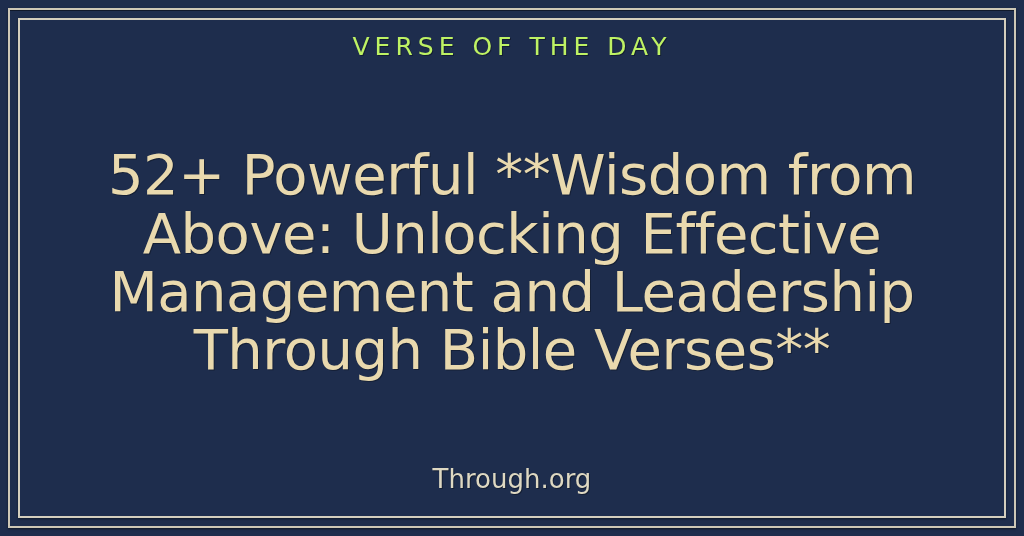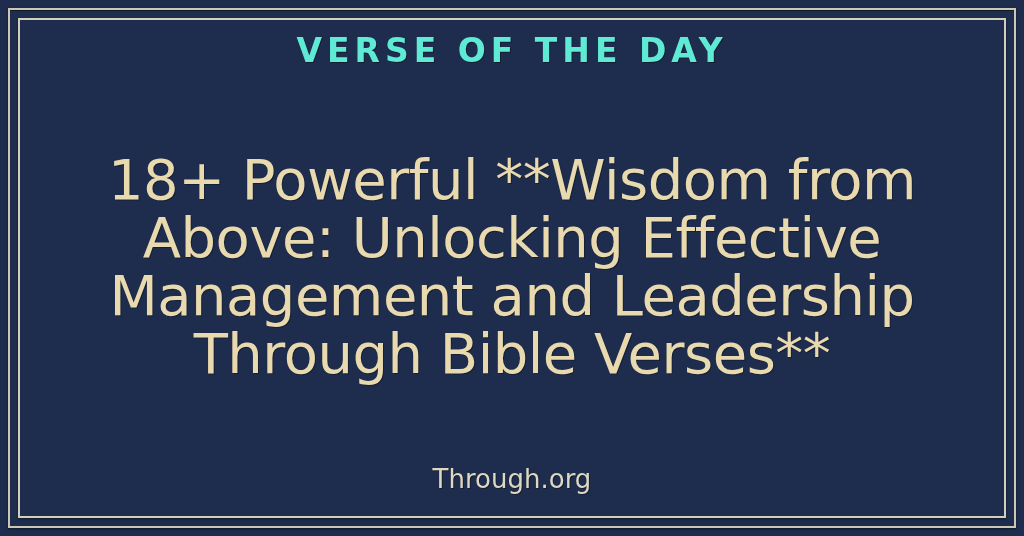--- a/index.html
+++ b/index.html
@@ -58,28 +58,27 @@
   }
 
   .kicker-wrap {
     flex: 0 0 auto;
     padding-top: 14px;
     text-align: center;
   }
   .kicker {
     display: inline-block;
     font-family: "DejaVu Sans", sans-serif;
-    font-size: 33px;
+    font-size: 25px;
     line-height: 1.05;
     letter-spacing: 5px;
-    color: #5eead4;
+    color: #bef264;
     text-transform: uppercase;
     text-shadow: 1px 1px 0 rgba(0,0,0,0.35);
     white-space: nowrap;
-    font-weight: bold;
   }
 
   .title-wrap {
     flex: 1 1 auto;
     display: flex;
     align-items: center;
     justify-content: center;
     padding: 0 14px;
   }
   .title {
@@ -119,21 +118,21 @@
   <div class="frame-outer"></div>
   <div class="frame-inner"></div>
 
   <div class="content">
 
     <div class="kicker-wrap">
       <div class="kicker">VERSE OF THE DAY</div>
     </div>
 
     <div class="title-wrap">
-      <h1 class="title">18+ Powerful **Wisdom from Above: Unlocking Effective Management and Leadership Through Bible Verses**</h1>
+      <h1 class="title">52+ Powerful **Wisdom from Above: Unlocking Effective Management and Leadership Through Bible Verses**</h1>
     </div>
 
     <div class="footer-wrap">
       <a class="footer-link">Through.org</a>
     </div>
 
   </div>
 </div>
 
 </body></html>

